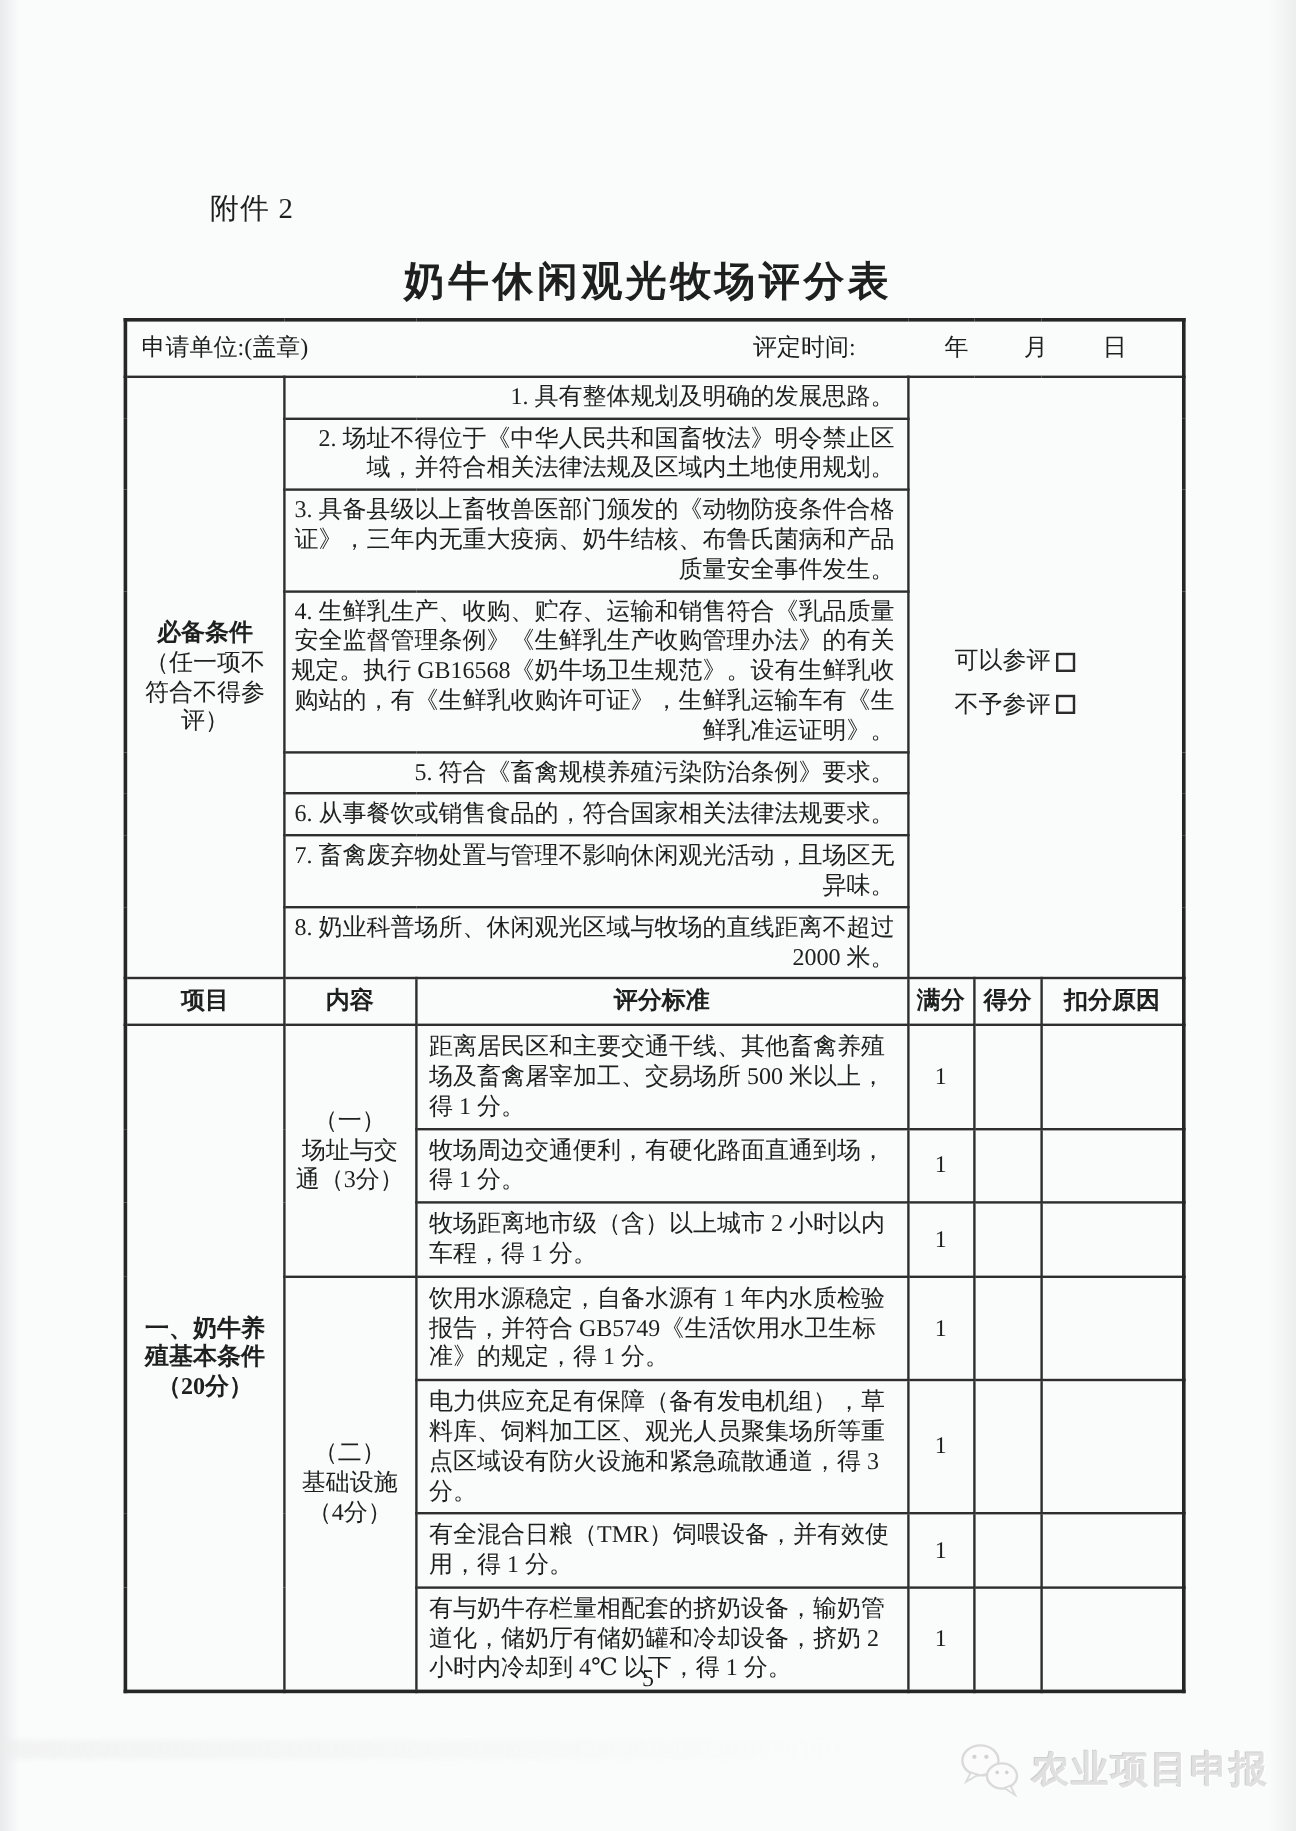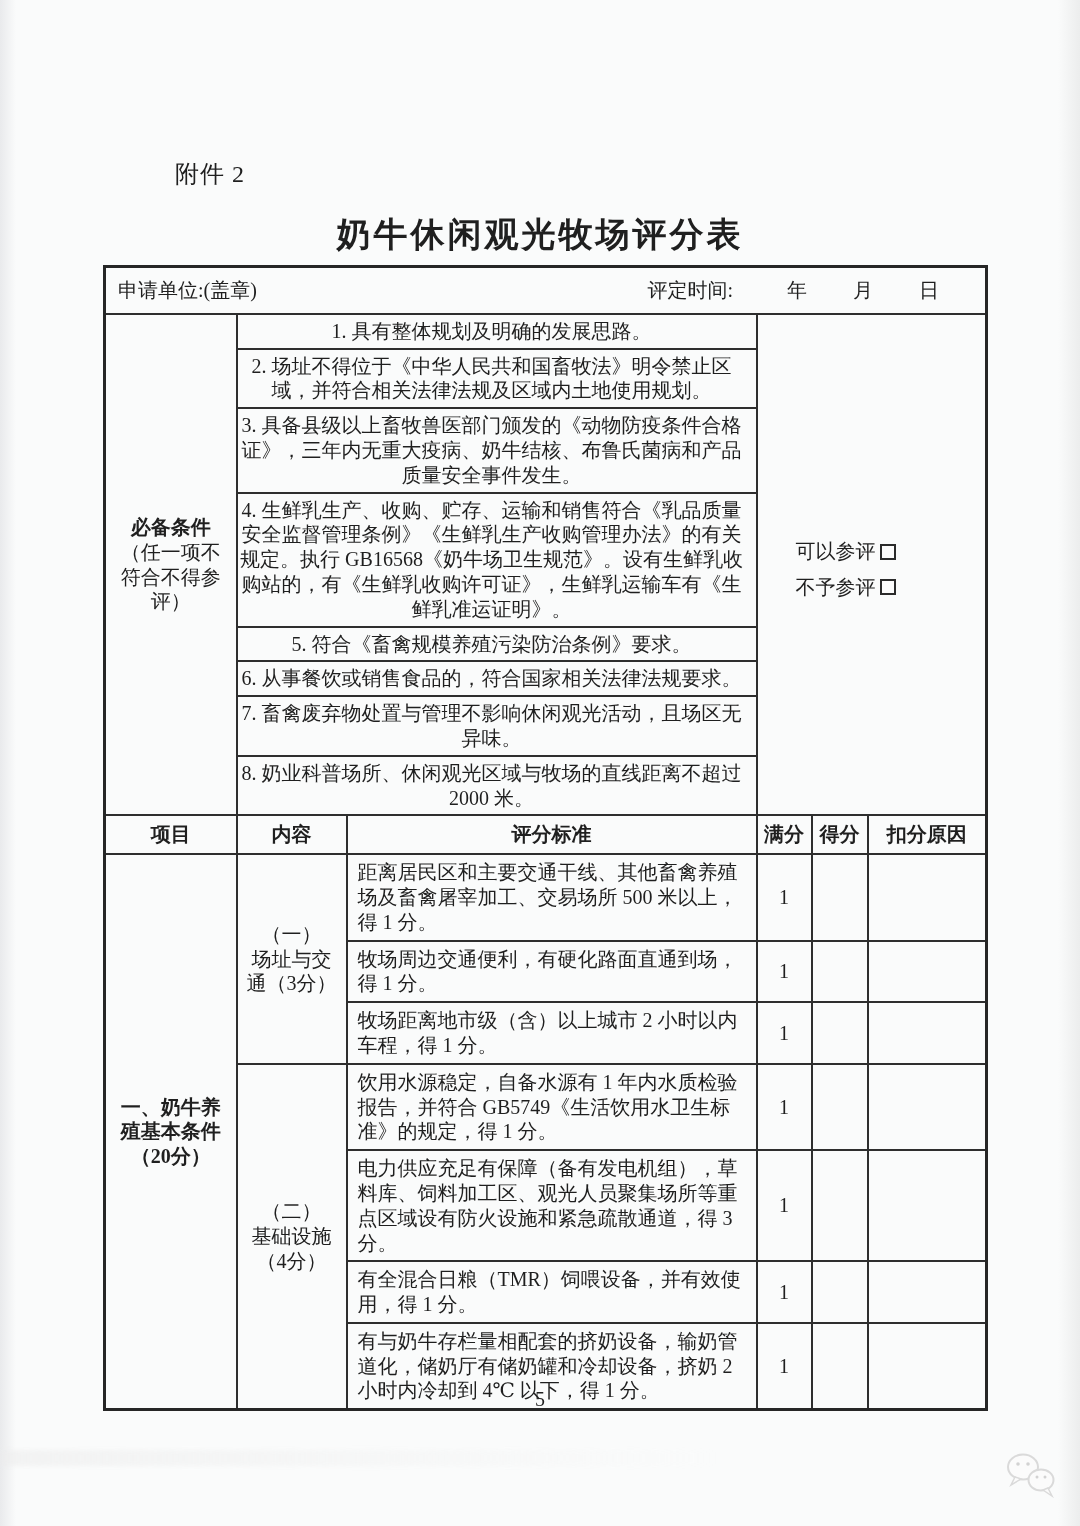--- a/index.html
+++ b/index.html
@@ -42,27 +42,27 @@
   table.main td, table.main th {
     border: 2px solid #2e2e2e;
     font-size: 20px;
     line-height: 1.24;
     vertical-align: middle;
   }
   table.main { border: 3px solid #262626; }
   .form-head-cell { padding: 10px 12px; }
   .form-head { display: flex; justify-content: space-between; align-items: center; gap: 36px; }
   .date-group { display: flex; align-items: center; padding-right: 34px; }
-  .date-group .dg-label { margin-right: 8px; }
+  .date-group .dg-label { margin-right: 28px; }
   .date-group .dg-unit { margin-left: 46px; }
   .label-cell {
     text-align: center; padding: 6px 8px;
   }
   .label-cell .cell-title { font-weight: bold; display: block; }
-  .item-cell { padding: 4px 10px 4px 0; text-align: center; border-radius: 17px; }
+  .item-cell { padding: 4px 10px 4px 0; text-align: right; border-radius: 17px; }
   .verdict-cell { padding: 16px 0 6px 38px; }
   .verdict-row { display: flex; align-items: center; margin: 11px 0; }
   .cbox {
     display: inline-block; width: 16px; height: 16px;
     border: 2px solid #2b2b2b; margin-left: 4px; background: #fcfcfc;
   }
   th.col-head { font-weight: bold; text-align: center; padding: 6px 4px; word-break: break-all; }
   .project-cell { font-weight: bold; text-align: center; padding: 6px 14px; }
   .group-cell { text-align: center; padding: 6px 6px; }
   .pre-line { white-space: pre-line; }
@@ -223,14 +223,15 @@
     <svg width="54" height="46" viewBox="0 0 54 46" aria-hidden="true">
       <ellipse cx="19" cy="15" rx="15" ry="12.5" fill="#fbfbfb" stroke="#dadada" stroke-width="2"></ellipse>
       <polygon points="11,25 7,33 17,27" fill="#fbfbfb" stroke="#dadada" stroke-width="1.5"></polygon>
       <circle cx="14" cy="12" r="1.8" fill="#d2d2d2"></circle>
       <circle cx="24" cy="12" r="1.8" fill="#d2d2d2"></circle>
       <ellipse cx="37" cy="28" rx="12.5" ry="10.5" fill="#fbfbfb" stroke="#dadada" stroke-width="2"></ellipse>
       <polygon points="44,36 48,44 39,38" fill="#fbfbfb" stroke="#dadada" stroke-width="1.5"></polygon>
       <circle cx="33" cy="25" r="1.5" fill="#d2d2d2"></circle>
       <circle cx="41" cy="25" r="1.5" fill="#d2d2d2"></circle>
     </svg>
+    <span>农业项目申报</span>
   </div>
 </div>
 
 </body></html>

